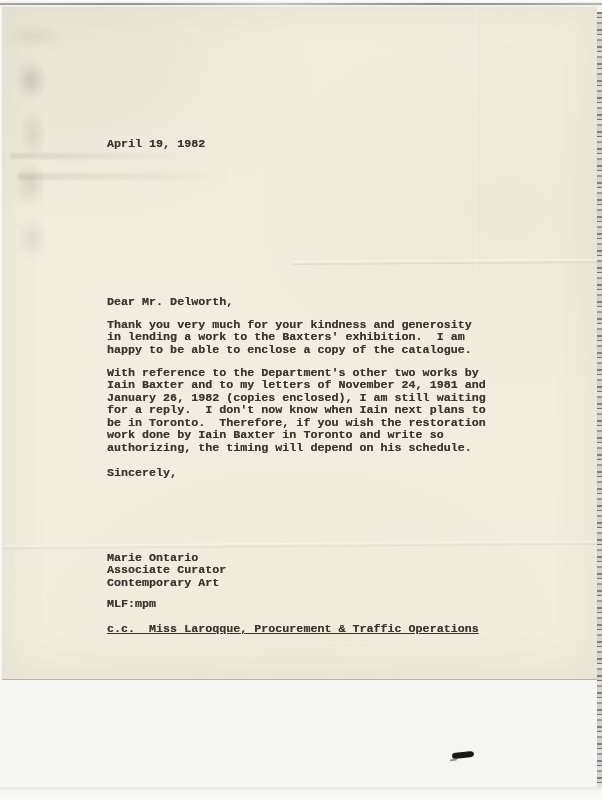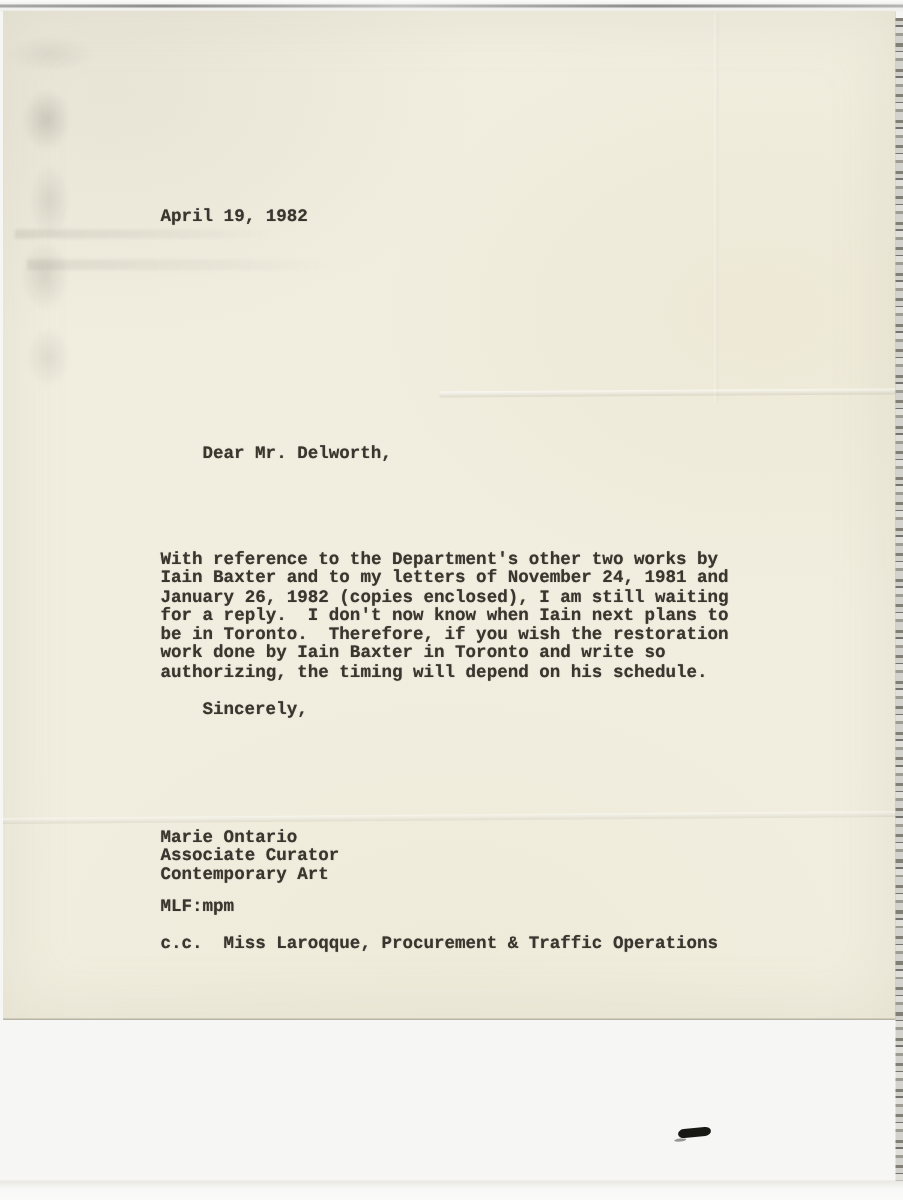--- a/index.html
+++ b/index.html
@@ -138,27 +138,27 @@
     font-family: "Liberation Mono", "DejaVu Sans Mono", monospace;
     font-size: 11.7px;
     line-height: 12.45px;
     font-weight: 700;
     color: #3a352e;
     text-shadow: 0 0 0.6px rgba(58, 53, 46, 0.65);
     letter-spacing: 0;
   }
   .t-date        { top: 131px; }
   .t-recipient   { top: 219px; }
-  .t-salutation  { top: 289px; margin-left: 28px; }
+  .t-salutation  { top: 289px; }
   .t-para1       { top: 312px; }
   .t-para2       { top: 360px; font-family: Liberation Mono, monospace; }
-  .t-closing     { top: 460px; margin-left: 28px; }
+  .t-closing     { top: 460px; }
   .t-signature   { top: 545px; }
   .t-ref         { top: 591px; }
-  .t-cc          { top: 616px; }
+  .t-cc          { top: 616px; text-decoration: underline; }
 </style>
 </head>
 <body>
 
 <div class="scan-top"></div>
 <div class="scan-top-line"></div>
 
 <div class="paper">
 
   <div class="corner-smudge"></div>
@@ -167,20 +167,23 @@
   <div class="streak-2"></div>
   <div class="crease-v"></div>
   <div class="crease-h1"></div>
   <div class="crease-h2"></div>
 
   <div class="t t-date">April 19, 1982</div>
 
 
   <div class="t t-salutation">Dear Mr. Delworth,</div>
 
+  <div class="t t-para1">Thank you very much for your kindness and generosity
+in lending a work to the Baxters' exhibition.  I am
+happy to be able to enclose a copy of the catalogue.</div>
 
   <div class="t t-para2">With reference to the Department's other two works by
 Iain Baxter and to my letters of November 24, 1981 and
 January 26, 1982 (copies enclosed), I am still waiting
 for a reply.  I don't now know when Iain next plans to
 be in Toronto.  Therefore, if you wish the restoration
 work done by Iain Baxter in Toronto and write so
 authorizing, the timing will depend on his schedule.</div>
 
   <div class="t t-closing">Sincerely,</div>

